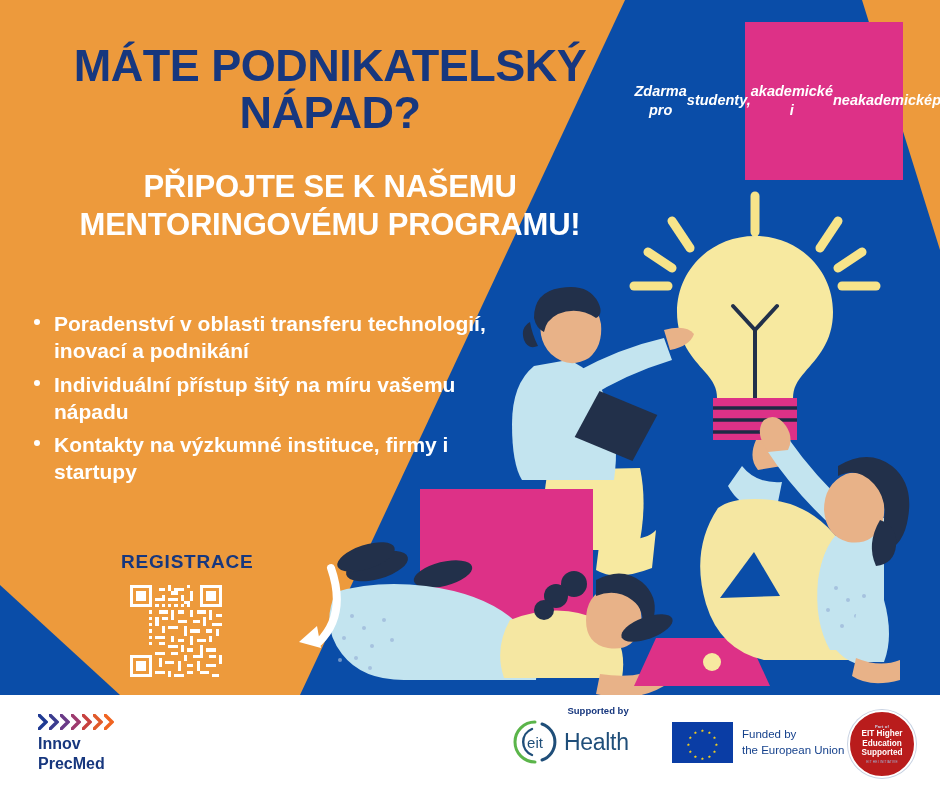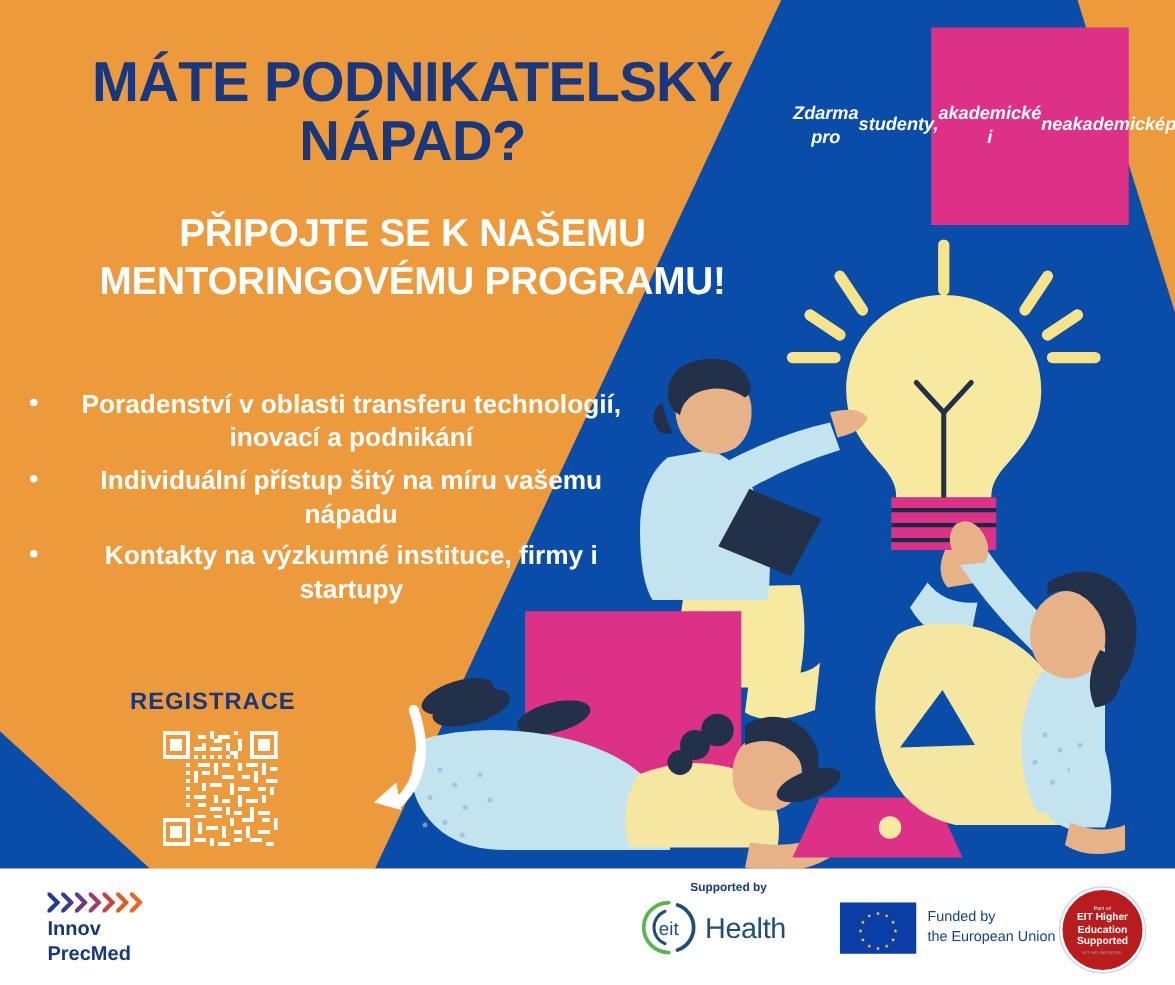--- a/index.html
+++ b/index.html
@@ -18,27 +18,27 @@
   .bg-white-foot{position:absolute;left:0;top:695px;width:940px;height:93px;background:#fff;}
 
   
   .headline{position:absolute;left:30px;top:42px;width:600px;text-align:center;
      color:#17377E;font-weight:bold;font-size:45px;line-height:1.05;letter-spacing:-.5px;}
   .subhead{position:absolute;left:20px;top:168px;width:620px;text-align:center;
      color:#ffffff;font-weight:bold;font-size:31px;line-height:1.22;letter-spacing:-.2px;}
 
   
   .offer-title{position:absolute;left:36px;top:277px;color:#17377E;font-weight:bold;font-size:22px;}
-  .bullets{position:absolute;left:18px;top:310px;width:500px;margin:0;padding:0;list-style:none;text-align:center;}
+  .bullets{position:absolute;left:28px;top:310px;width:500px;margin:0;padding:0;list-style:none;}
   .bullets li{position:relative;color:#fff;font-weight:bold;font-size:21px;line-height:1.3;
      padding-left:26px;margin-bottom:6px;}
   .bullets li .dot{position:absolute;left:6px;top:9px;width:6px;height:6px;border-radius:50%;background:#fff;}
 
   
-  .reg-label{position:absolute;left:104px;top:551px;color:#17377E;font-weight:bold;
+  .reg-label{position:absolute;left:121px;top:551px;color:#17377E;font-weight:bold;
      font-size:19px;letter-spacing:.8px;}
   .qr{position:absolute;left:130px;top:585px;width:92px;height:92px;}
   .arrow-svg{position:absolute;left:235px;top:560px;width:110px;height:110px;}
 
   
   .burst{position:absolute;left:745px;top:22px;width:158px;height:158px;}
   .burst-shape{position:absolute;inset:0;background:#DD3187;
      clip-path:polygon(50% 0%,57.7% 6.3%,66.9% 2.8%,72.2% 11%,82.2% 10.1%,84.8% 19.8%,94.6% 21.8%,94.3% 31.8%,
        100% 40%,96.8% 49.4%,100% 58.7%,93.6% 65.6%,95.3% 75.5%,87.1% 81%,85.3% 90.8%,75.3% 92.5%,
        70.4% 101%,60.9% 98.6%,53.5% 105%,45.2% 99.5%,36.2% 103%,30.2% 95%,20.3% 95.5%,17.1% 86%,
@@ -50,21 +50,21 @@
 
   
   .illus{position:absolute;left:0;top:0;width:940px;height:695px;}
 
   
   .logo-innov{position:absolute;left:38px;top:714px;}
   .chev-row{display:flex;gap:1px;margin-bottom:4px;}
   .innov-txt{color:#17377E;font-weight:bold;font-size:16px;line-height:1.22;}
 
   .eit-block{position:absolute;left:512px;top:705px;text-align:center;}
-  .sup-by{color:#17377E;font-weight:bold;font-size:9.5px;margin-bottom:3px;text-align:center;padding-left:2px;margin-left:23px;}
+  .sup-by{color:#17377E;font-weight:bold;font-size:9.5px;margin-bottom:3px;text-align:right;padding-left:2px;margin-left:23px;}
   .eit-logo-row{display:flex;align-items:center;gap:6px;}
   .eit-health-txt{color:#1F4E79;font-size:23px;letter-spacing:-.3px;}
 
   .eu-block{position:absolute;left:672px;top:722px;display:flex;align-items:center;gap:9px;}
   .eu-flag{width:61px;height:41px;background:#0A3DA5;position:relative;}
   .eu-star{position:absolute;width:3.6px;height:3.6px;background:#FFD617;
      clip-path:polygon(50% 0%,61% 35%,98% 35%,68% 57%,79% 91%,50% 70%,21% 91%,32% 57%,2% 35%,39% 35%);}
   .eu-txt{color:#15418C;font-weight:normal;font-size:11.5px;line-height:1.35;}
 
   .hei-badge{position:absolute;left:848px;top:710px;width:64px;height:64px;border-radius:50%;

